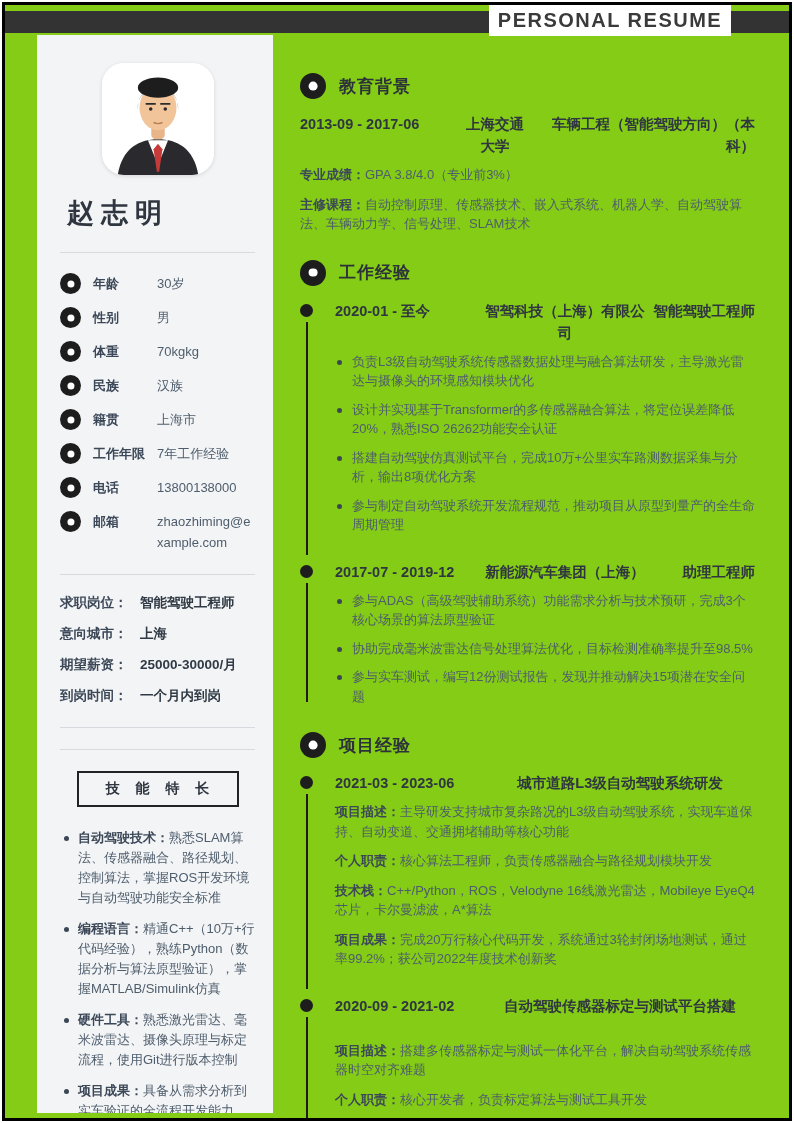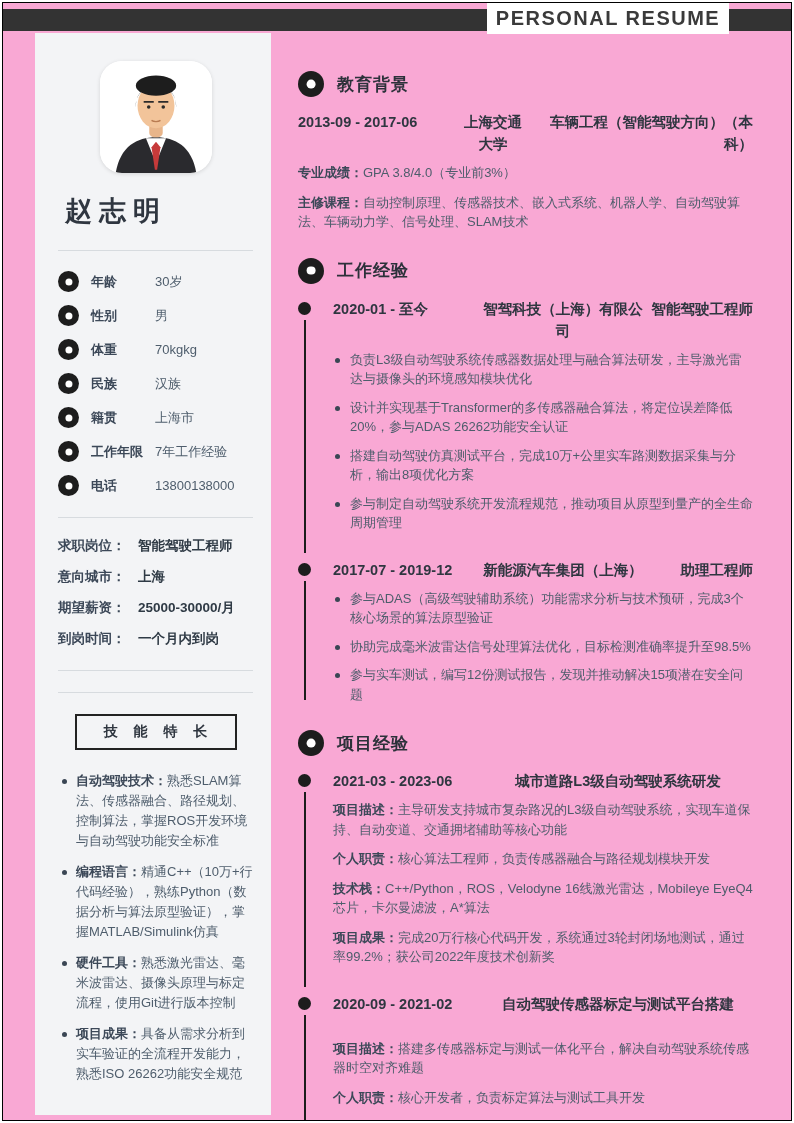--- a/index.html
+++ b/index.html
@@ -1,19 +1,19 @@
 <!DOCTYPE html>
 <html><head>
 <meta charset="utf-8">
 <style>
   * { margin:0; padding:0; box-sizing:border-box; }
   html,body { width:794px; height:1123px; background:#fff; }
   body { font-family:"Liberation Sans","DejaVu Sans",sans-serif; position:relative; }
 
-  .page { position:absolute; inset:2px; border:1px solid #000000; background:#f9a8d4; overflow:hidden; }
+  .page { position:absolute; inset:2px; border:3px solid #000000; background:#84cc16; overflow:hidden; }
 
   
   .topbar { position:absolute; top:6px; left:0; right:0; height:22px; background:#333333; }
   .title-tab { position:absolute; top:0; left:484px; width:242px; height:31px; background:#ffffff;
                display:flex; align-items:center; justify-content:center; }
   .title-tab span { font-size:20px; font-weight:800; letter-spacing:1.5px; color:#3a3a3a; }
 
   
   .donut { display:inline-block; border-radius:50%; background:#1d1d1d; position:relative; flex:none; }
   .donut::after { content:""; position:absolute; left:50%; top:50%; transform:translate(-50%,-50%);
@@ -151,20 +151,25 @@
       <li>
           <span class="donut sm"></span>
           <span class="info-label">工作年限</span>
           <span class="info-value">7年工作经验</span>
         </li>
       <li>
           <span class="donut sm"></span>
           <span class="info-label">电话</span>
           <span class="info-value">13800138000</span>
         </li>
+      <li>
+          <span class="donut sm"></span>
+          <span class="info-label">邮箱</span>
+          <span class="info-value">zhaozhiming@example.com</span>
+        </li>
     </ul>
 
     <hr class="div">
 
     <ul class="intent-list">
       <li>
           <span class="intent-label">求职岗位：</span>
           <span class="intent-value">智能驾驶工程师</span>
         </li>
       <li>
@@ -217,21 +222,21 @@
       </header>
 
       <article class="entry cont">
         <div class="e-head">
           <span class="date">2020-01 - 至今</span>
           <span class="company">智驾科技（上海）有限公司</span>
           <span class="position">智能驾驶工程师</span>
         </div>
         <ul class="bullets">
           <li>负责L3级自动驾驶系统传感器数据处理与融合算法研发，主导激光雷达与摄像头的环境感知模块优化</li>
-          <li>设计并实现基于Transformer的多传感器融合算法，将定位误差降低20%，参与ADAS 26262功能安全认证</li>
+          <li>设计并实现基于Transformer的多传感器融合算法，将定位误差降低20%，熟悉ISO 26262功能安全认证</li>
           <li>搭建自动驾驶仿真测试平台，完成10万+公里实车路测数据采集与分析，输出8项优化方案</li>
           <li>参与制定自动驾驶系统开发流程规范，推动项目从原型到量产的全生命周期管理</li>
         </ul>
       </article>
 
       <article class="entry stop">
         <div class="e-head">
           <span class="date">2017-07 - 2019-12</span>
           <span class="company">新能源汽车集团（上海）</span>
           <span class="position">助理工程师</span>

